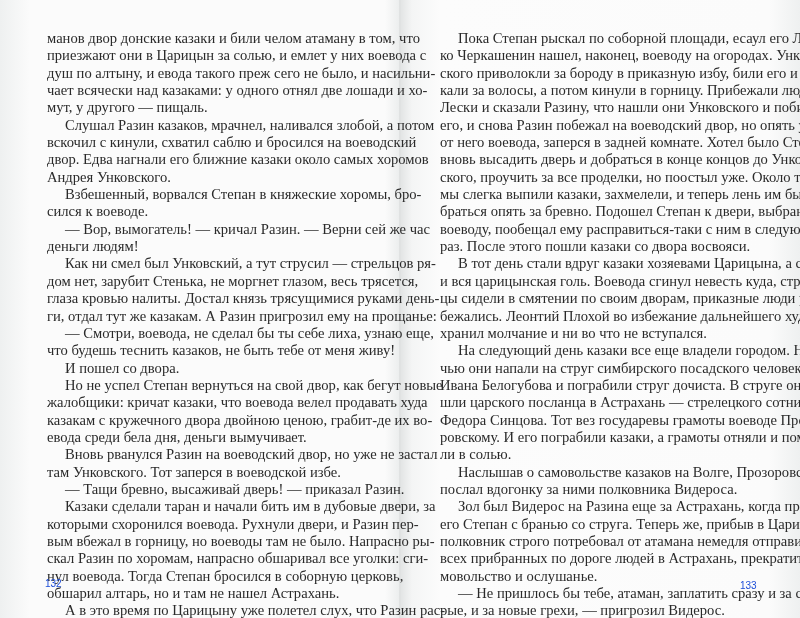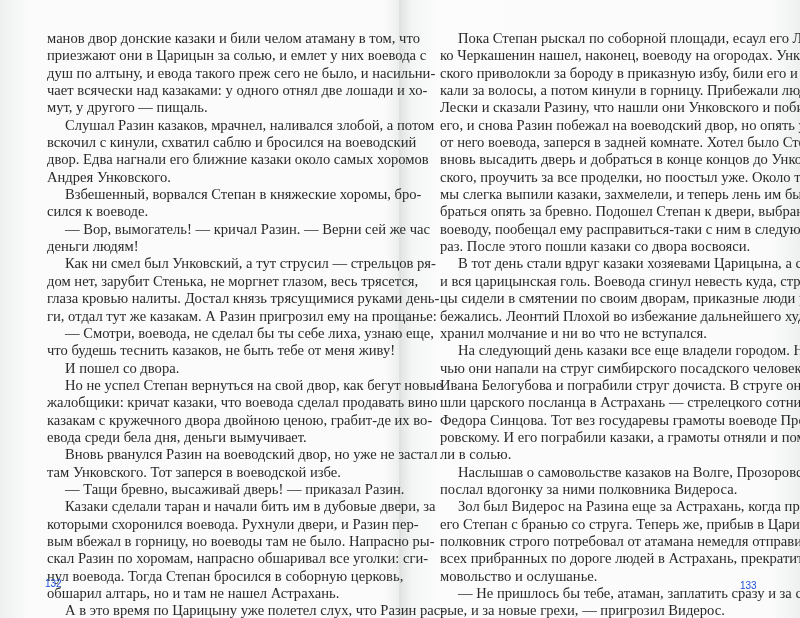--- a/index.html
+++ b/index.html
@@ -37,21 +37,21 @@
     <span class="line indent">— Вор, вымогатель! — кричал Разин. — Верни сей же час</span>
     <span class="line last">деньги людям!</span>
     <span class="line indent">Как ни смел был Унковский, а тут струсил — стрельцов ря-</span>
     <span class="line">дом нет, зарубит Стенька, не моргнет глазом, весь трясется,</span>
     <span class="line">глаза кровью налиты. Достал князь трясущимися руками день-</span>
     <span class="line">ги, отдал тут же казакам. А Разин пригрозил ему на прощанье:</span>
     <span class="line indent">— Смотри, воевода, не сделал бы ты себе лиха, узнаю еще,</span>
     <span class="line last">что будешь теснить казаков, не быть тебе от меня живу!</span>
     <span class="line indent last">И пошел со двора.</span>
     <span class="line indent">Но не успел Степан вернуться на свой двор, как бегут новые</span>
-    <span class="line">жалобщики: кричат казаки, что воевода сделал продавать вино</span>
+    <span class="line">жалобщики: кричат казаки, что воевода велел продавать худа</span>
     <span class="line">казакам с кружечного двора двойною ценою, грабит-де их во-</span>
     <span class="line last">евода среди бела дня, деньги вымучивает.</span>
     <span class="line indent">Вновь рванулся Разин на воеводский двор, но уже не застал</span>
     <span class="line last">там Унковского. Тот заперся в воеводской избе.</span>
     <span class="line indent last">— Тащи бревно, высаживай дверь! — приказал Разин.</span>
     <span class="line indent">Казаки сделали таран и начали бить им в дубовые двери, за</span>
     <span class="line">которыми схоронился воевода. Рухнули двери, и Разин пер-</span>
     <span class="line">вым вбежал в горницу, но воеводы там не было. Напрасно ры-</span>
     <span class="line">скал Разин по хоромам, напрасно обшаривал все уголки: сги-</span>
     <span class="line">нул воевода. Тогда Степан бросился в соборную церковь,</span>

